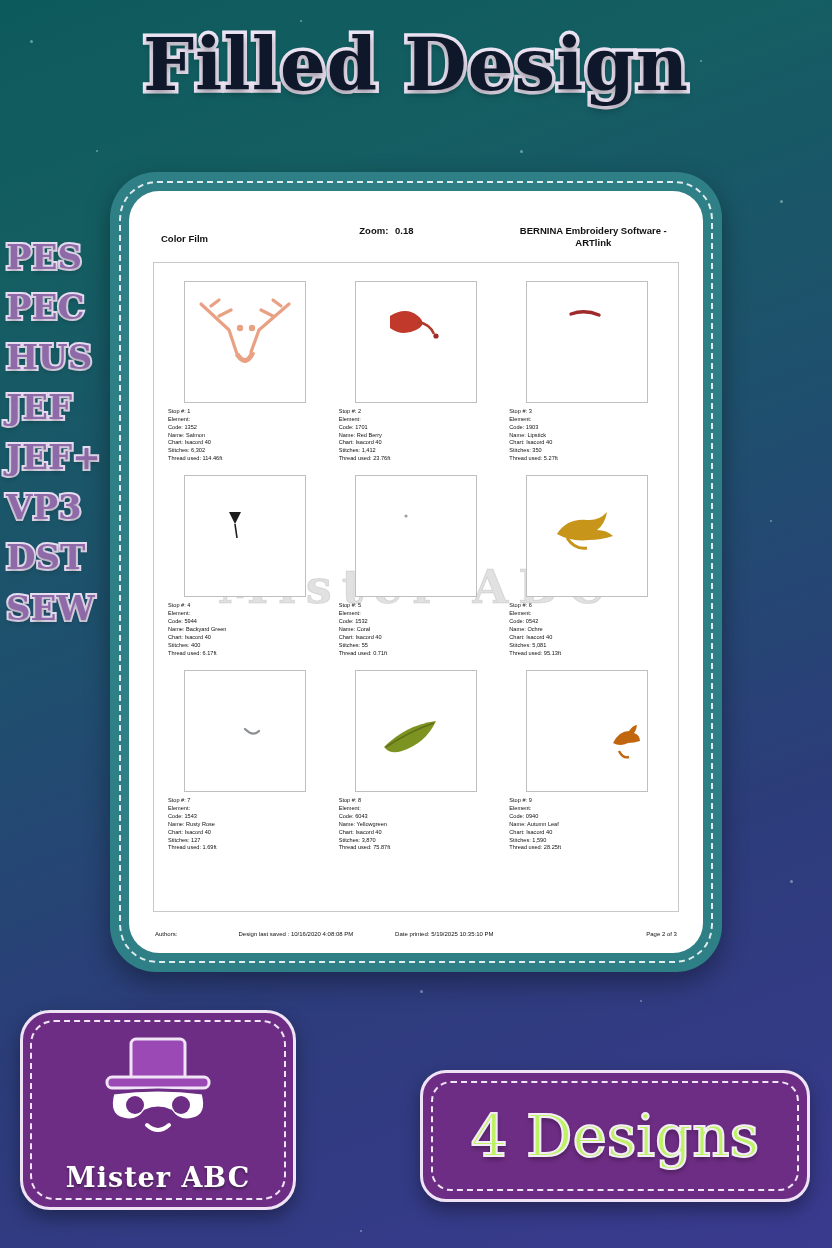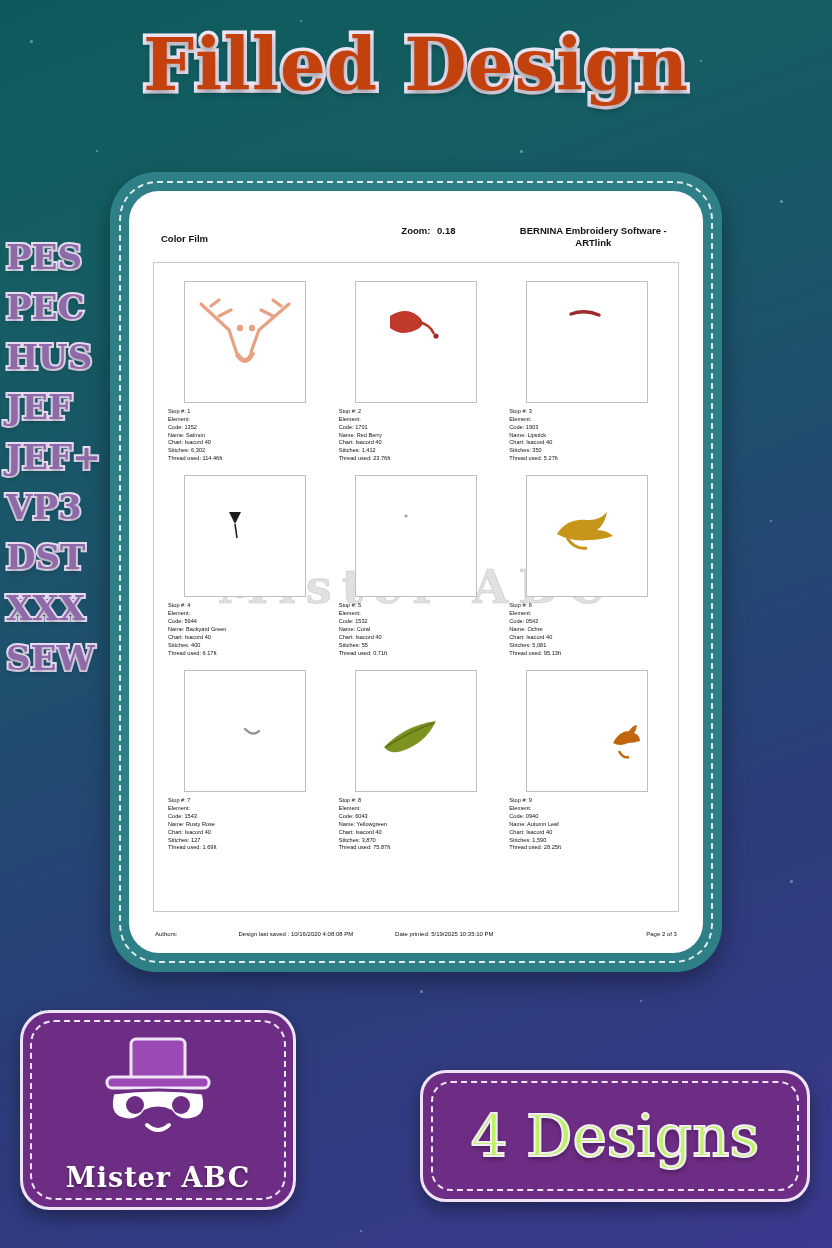--- a/index.html
+++ b/index.html
@@ -18,21 +18,21 @@
   }
 
   
   .title-wrap {
     position:absolute; top:22px; left:0; width:832px; text-align:center;
   }
   .title {
     font-family: "DejaVu Serif", serif;
     font-size: 72px;
     font-weight: 700;
-    color:#c2410c;
+    color:#0f172a;
     letter-spacing: 1px;
     -webkit-text-stroke: 7px #efe6f6;
     paint-order: stroke fill;
     text-shadow: 0 4px 7px rgba(0,0,0,.35);
   }
 
   
   .formats {
     position:absolute; left:0; top:232px; width:115px;
   }
@@ -63,21 +63,21 @@
     position:absolute; inset:19px;
     background:#ffffff;
     border-radius: 30px;
     overflow:hidden;
   }
 
   
   .doc { position:absolute; left:0; top:0; width:100%; height:100%; padding: 26px 18px 0 18px; }
   .doc-head { display:flex; align-items:flex-start; font-size:9.5px; font-weight:700; color:#111; padding: 8px 14px 10px 14px; }
   .doc-head .c1 { width:33%;margin-top:8px; }
-  .doc-head .c2 { width:33%; text-align:center; padding-left:30px;}
+  .doc-head .c2 { width:33%; text-align:left; padding-left:30px;}
   .doc-head .c3 { width:34%; text-align:center; padding-left:18px; line-height:1.3;}
 
   .sheet {
     border:1px solid #c9c9c9;
     margin: 2px 6px 0 6px;
     height: 650px;
     position:relative;
     background:#fff;
   }
   .grid {
@@ -180,21 +180,20 @@
 </div>
 
 <div class="formats">
   <div class="fmt">PES</div>
   <div class="fmt">PEC</div>
   <div class="fmt">HUS</div>
   <div class="fmt">JEF</div>
   <div class="fmt">JEF+</div>
   <div class="fmt">VP3</div>
   <div class="fmt">DST</div>
-  <div class="fmt">XXX</div>
   <div class="fmt">SEW</div>
 </div>
 
 <div class="card-outer">
   <div class="card-dash"></div>
   <div class="card-inner">
     <div class="doc">
 
       <div class="doc-head">
         <div class="c1">Color Film</div>

